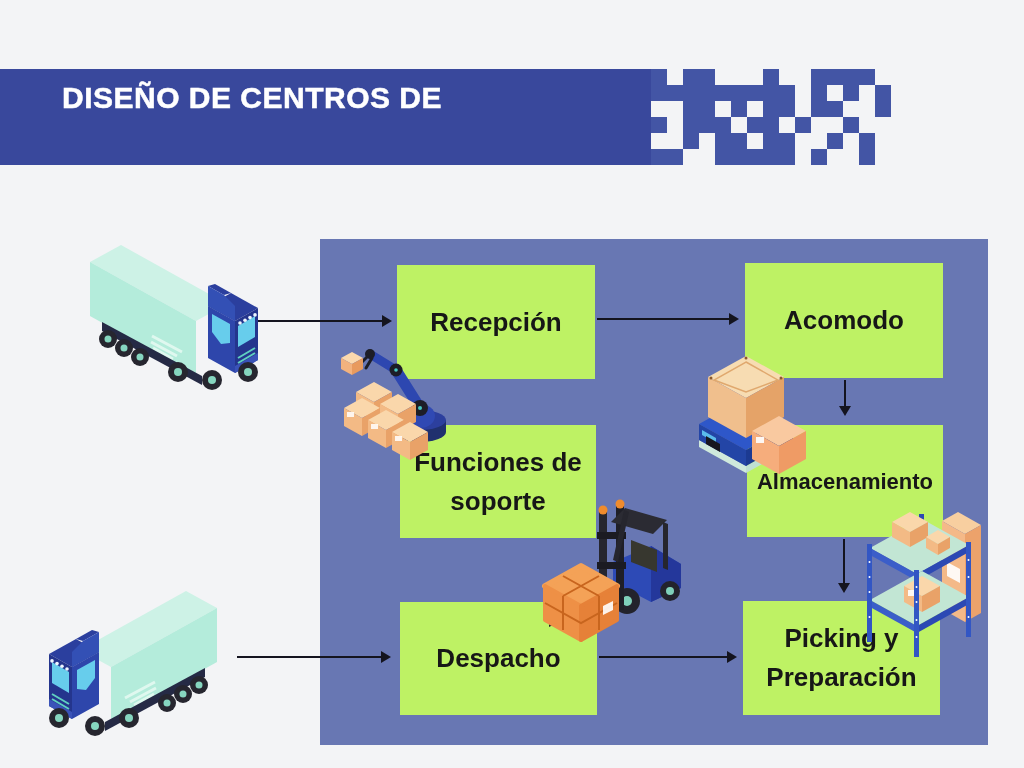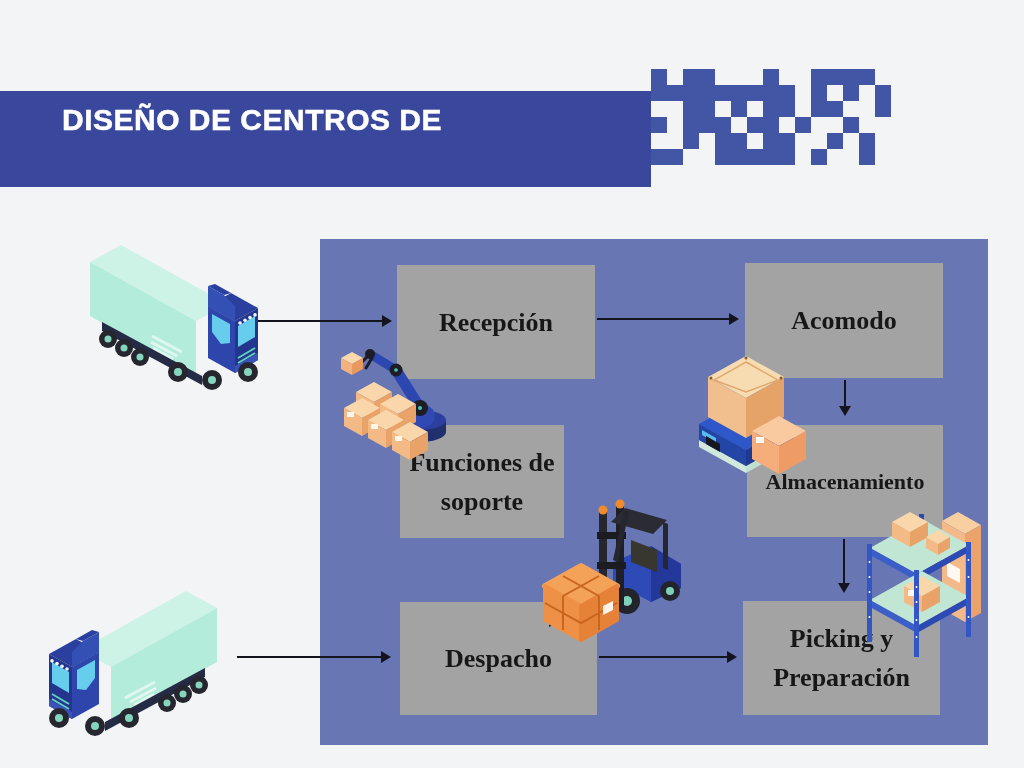--- a/index.html
+++ b/index.html
@@ -1,37 +1,37 @@
 <!DOCTYPE html>
 <html><head>
 <meta charset="utf-8">
 <style>
   html,body{margin:0;padding:0;background:#f3f4f6;}
   .page{position:relative;width:1024px;height:768px;overflow:hidden;background:#f3f4f6;
         font-family:"Liberation Sans","DejaVu Sans",sans-serif;}
 
   
-  .banner{position:absolute;left:0;top:69px;width:651px;height:96px;background:#39489c;z-index:5;margin-top:22px;}
+  .banner{position:absolute;left:0;top:69px;width:651px;height:96px;background:#39489c;z-index:5;}
   .banner h1{margin:0;padding:10px 0 0 62px;font-size:30px;line-height:38px;font-weight:800;
              color:#ffffff;letter-spacing:.5px;-webkit-text-stroke:.5px #ffffff;}
   .banner h1 span{display:block;}
   .pixels{position:absolute;left:651px;top:69px;width:240px;height:96px;z-index:5;
           display:grid;grid-template-columns:repeat(15,16px);grid-auto-rows:16px;}
   .px{width:16px;height:16px;}
   .px.on{background:#4355a5;}
 
   
   .panel{position:absolute;left:320px;top:239px;width:668px;height:506px;background:#6877b3;z-index:1;}
 
-  .node{position:absolute;background:#a3a3a3;display:flex;align-items:center;justify-content:center;
+  .node{position:absolute;background:#bef264;display:flex;align-items:center;justify-content:center;
         text-align:center;color:#171717;font-size:26px;font-weight:600;line-height:1.5;z-index:2;
-        padding:0 8px;box-sizing:border-box;font-family:Liberation Serif, serif;}
+        padding:0 8px;box-sizing:border-box;}
   #node-recepcion{left:397px;top:265px;width:198px;height:114px;}
   #node-acomodo{left:745px;top:263px;width:198px;height:115px;text-align:center;}
-  #node-funciones{left:400px;top:425px;width:164px;height:113px;}
+  #node-funciones{left:400px;top:425px;width:196px;height:113px;}
   #node-almacenamiento{left:747px;top:425px;width:196px;height:112px;font-size:22px;}
   #node-despacho{left:400px;top:602px;width:197px;height:113px;}
   #node-picking{left:743px;top:601px;width:197px;height:114px;}
 
   
   .arrow-h{position:absolute;height:0;border-top:2.5px solid #14141f;z-index:3;}
   .arrow-h::after{content:"";position:absolute;right:-10px;top:-7.5px;
                   border:6px solid transparent;border-left:10px solid #14141f;}
   .arrow-v{position:absolute;width:0;border-left:2.5px solid #14141f;z-index:3;}
   .arrow-v::after{content:"";position:absolute;bottom:-10px;left:-7.5px;

